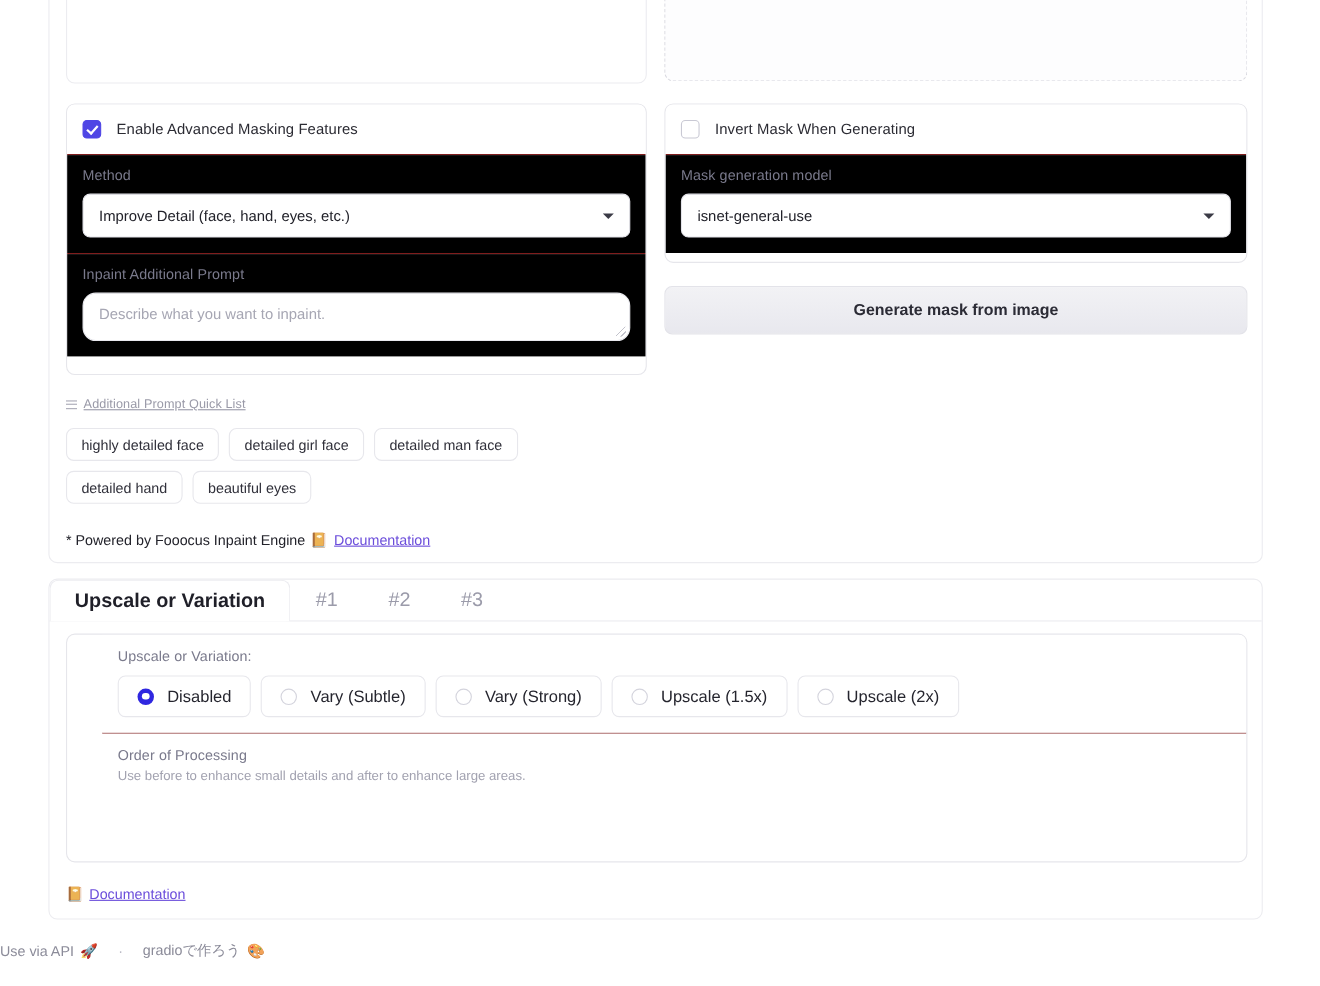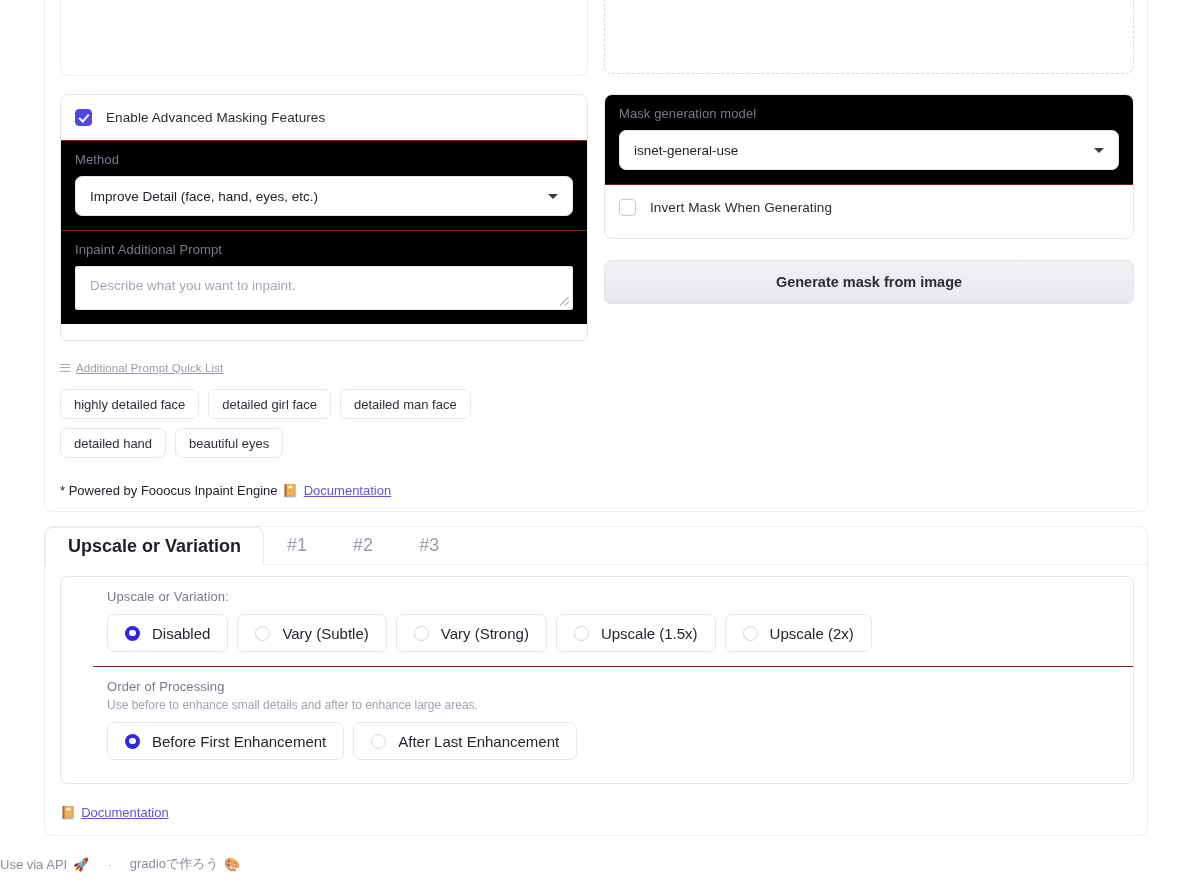--- a/index.html
+++ b/index.html
@@ -112,21 +112,21 @@
     position: absolute; right: 14px; top: 50%;
     margin-top: -2px;
     width: 0; height: 0;
     border-left: 5px solid transparent;
     border-right: 5px solid transparent;
     border-top: 5px solid #3b3b46;
   }
   .textarea-box {
     height: 44px;
     border: 1px solid #e9e9ee;
-    border-radius: 2px;
+    border-radius: 12px;
     background: #ffffff;
     padding: 11px 14px;
     font-size: 13.5px;
     color: #a6a6b3;
     position: relative;
     cursor: text;
   }
   .textarea-box .grip {
     position: absolute; right: 3px; bottom: 3px;
     width: 9px; height: 9px;
@@ -318,33 +318,33 @@
           <span>Describe what you want to inpaint.</span>
           <span class="grip"></span>
         </div>
       </div>
     </div>
   </div>
 
   <div class="form-group" style="left:604px; top:94px; width:530px; height:145px;">
 
     <div class="form-row">
+      <div class="checkbox-row">
+        <span class="cbx"></span>
+        <span class="checkbox-label">Invert Mask When Generating</span>
+      </div>
+    </div>
+
+    <div class="form-row">
       <div class="field-block">
         <span class="field-label">Mask generation model</span>
         <div class="select-box">
           <span>isnet-general-use</span>
           <span class="caret"></span>
         </div>
-      </div>
-    </div>
-
-    <div class="form-row">
-      <div class="checkbox-row">
-        <span class="cbx"></span>
-        <span class="checkbox-label">Invert Mask When Generating</span>
       </div>
     </div>
   </div>
 
   <div class="btn-secondary" style="left:604px; top:260px; width:530px;">Generate mask from image</div>
 
   <div class="quicklist-label" style="left:60px; top:362px;">
     <span class="hamburger"></span>
     <span>Additional Prompt Quick List</span>
   </div>
@@ -399,30 +399,20 @@
             <span class="radio-label">Upscale (2x)</span>
           </div>
         </div>
       </div>
     </div>
 
     <div class="form-row">
       <div class="radio-section">
         <span class="radio-title">Order of Processing</span>
         <span class="radio-sub">Use before to enhance small details and after to enhance large areas.</span>
-        <div class="radio-row">
-          <div class="radio-pill">
-            <span class="radio-dot selected"></span>
-            <span class="radio-label">Before First Enhancement</span>
-          </div>
-          <div class="radio-pill">
-            <span class="radio-dot"></span>
-            <span class="radio-label">After Last Enhancement</span>
-          </div>
-        </div>
       </div>
     </div>
   </div>
 
   <div class="powered" style="left:60px; top:805px;">
     <span class="book-icon" style="margin-left:0">📔</span>
     <span class="doc-link">Documentation</span>
   </div>
 
   <div class="footer">

